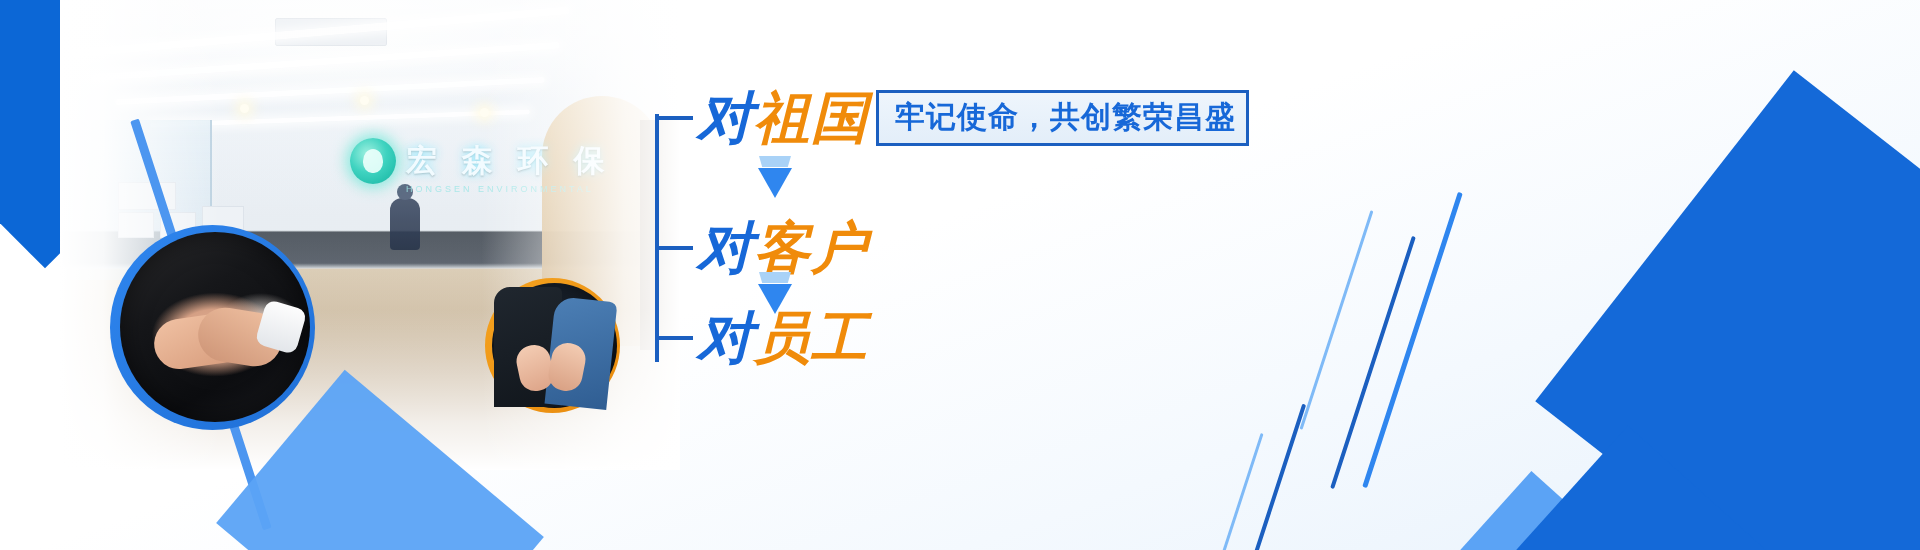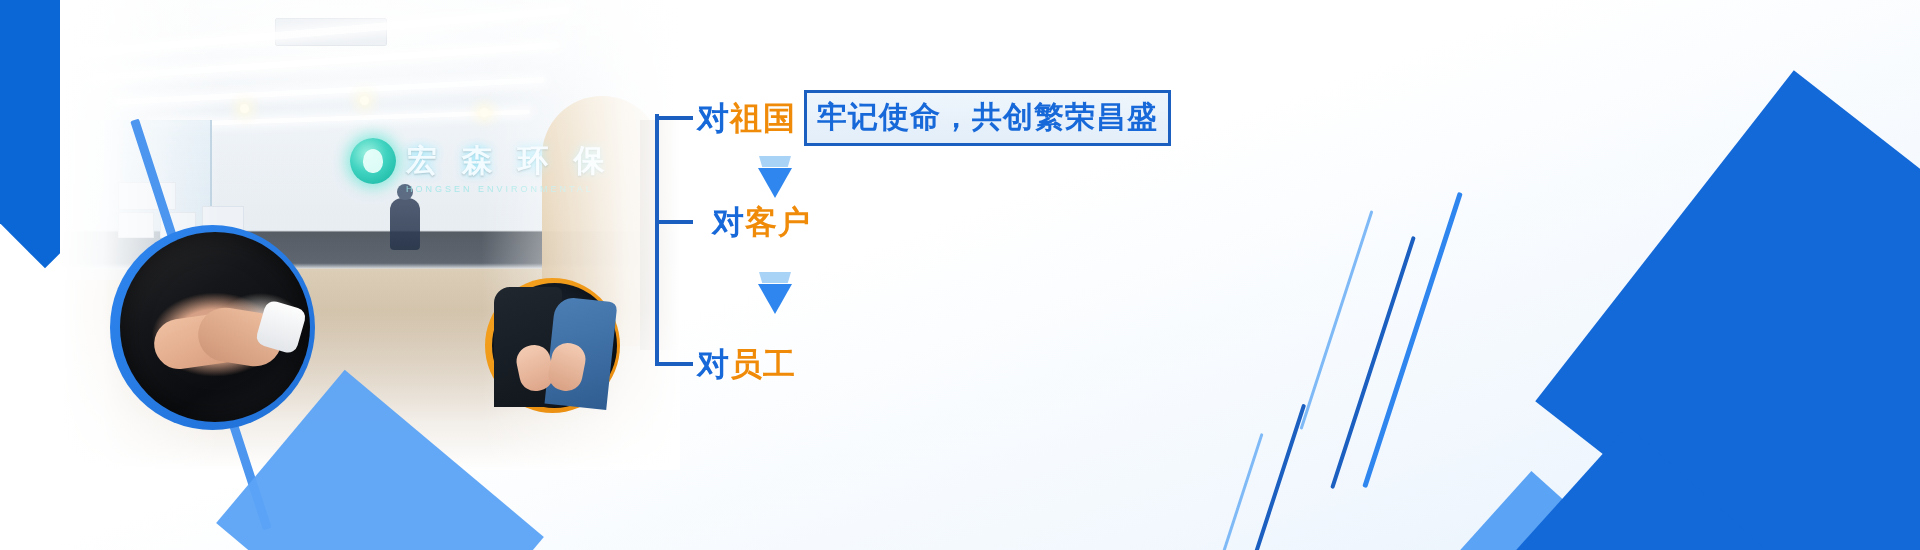--- a/index.html
+++ b/index.html
@@ -180,40 +180,41 @@
   
   .content{position:absolute;left:655px;top:78px;width:720px;height:320px;}
 
   
   .spine{
     position:absolute;left:0;top:36px;width:4px;height:248px;background:#1b5fc0;
   }
   .row{
     position:absolute;left:0;display:flex;align-items:center;height:52px;
   }
-  .r1{top:14px;} .r2{top:118px;gap:15px;} .r3{top:260px;}
+  .r1{top:14px;} .r2{top:144px;} .r3{top:234px;}
   .tick{width:38px;height:4px;background:#1b5fc0;flex:none;}
 
   .label{
-    font-size:32px;font-weight:700;line-height:1;white-space:nowrap;
+    font-size:56px;font-weight:700;line-height:1;white-space:nowrap;
     font-family:"DejaVu Sans","Liberation Sans",sans-serif;
     letter-spacing:1px;margin-left:4px;
     text-shadow:0 1px 0 rgba(255,255,255,.6);
+    font-style:italic;
   }
   .label .to{color:#1768d8;}
   .label .who{color:#f08b0a;}
 
   .chip{
     margin-left:8px;
     border:3px solid #1b5fc0;
     background:linear-gradient(180deg,#eef5fc,#e3eef9);
     color:#1768d8;
     font-size:30px;font-weight:700;line-height:1;
     letter-spacing:1px;white-space:nowrap;
-    padding:9px 10px 11px 10px;
+    padding:9px 10px 11px 16px;
     font-family:"DejaVu Sans","Liberation Sans",sans-serif;
   }
 
   
   .arrow{position:absolute;left:100px;width:40px;height:44px;}
   .a1{top:78px;} .a2{top:194px;}
   .arrow .cap{
     position:absolute;left:4px;top:0;width:32px;height:11px;background:#a9d2f7;
     clip-path:polygon(0 0,100% 0,90% 100%,10% 100%);
   }

